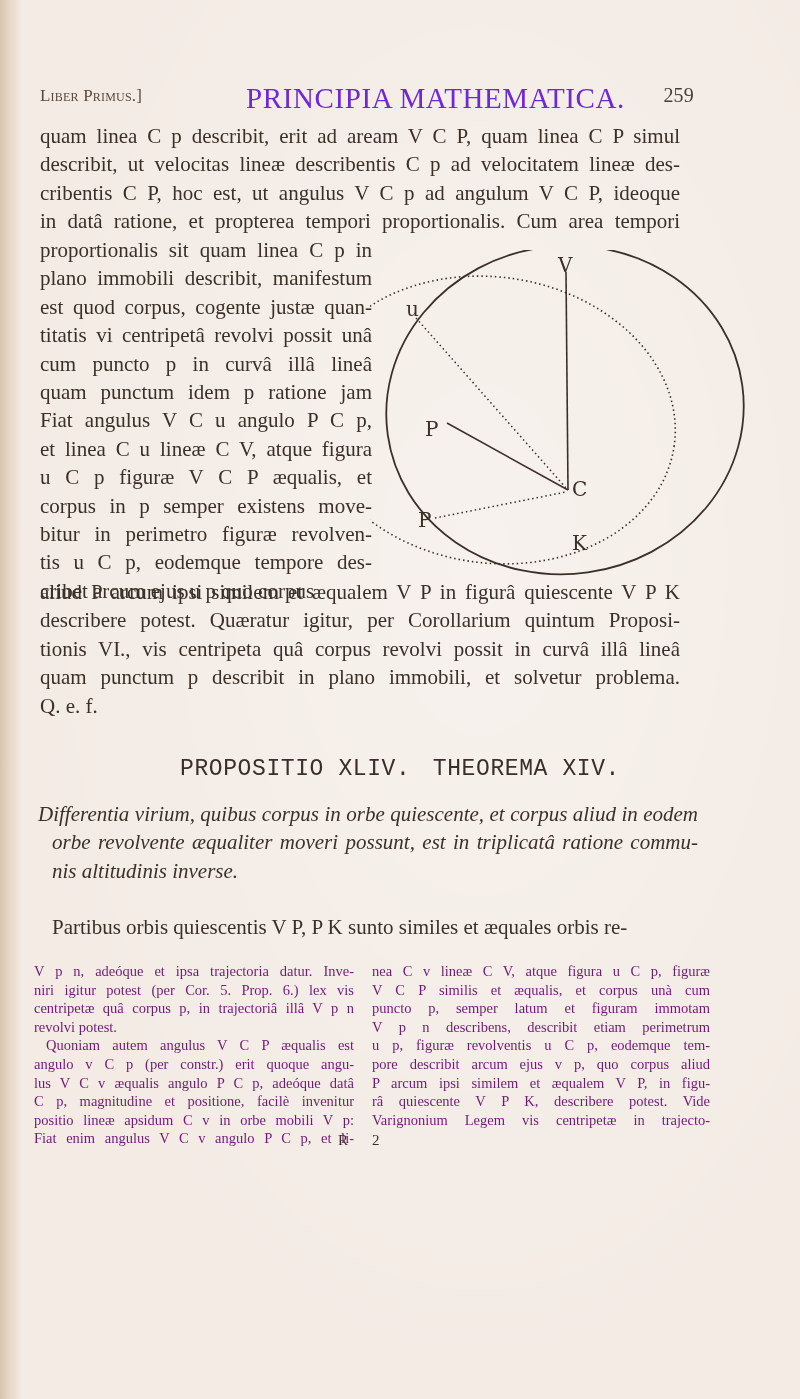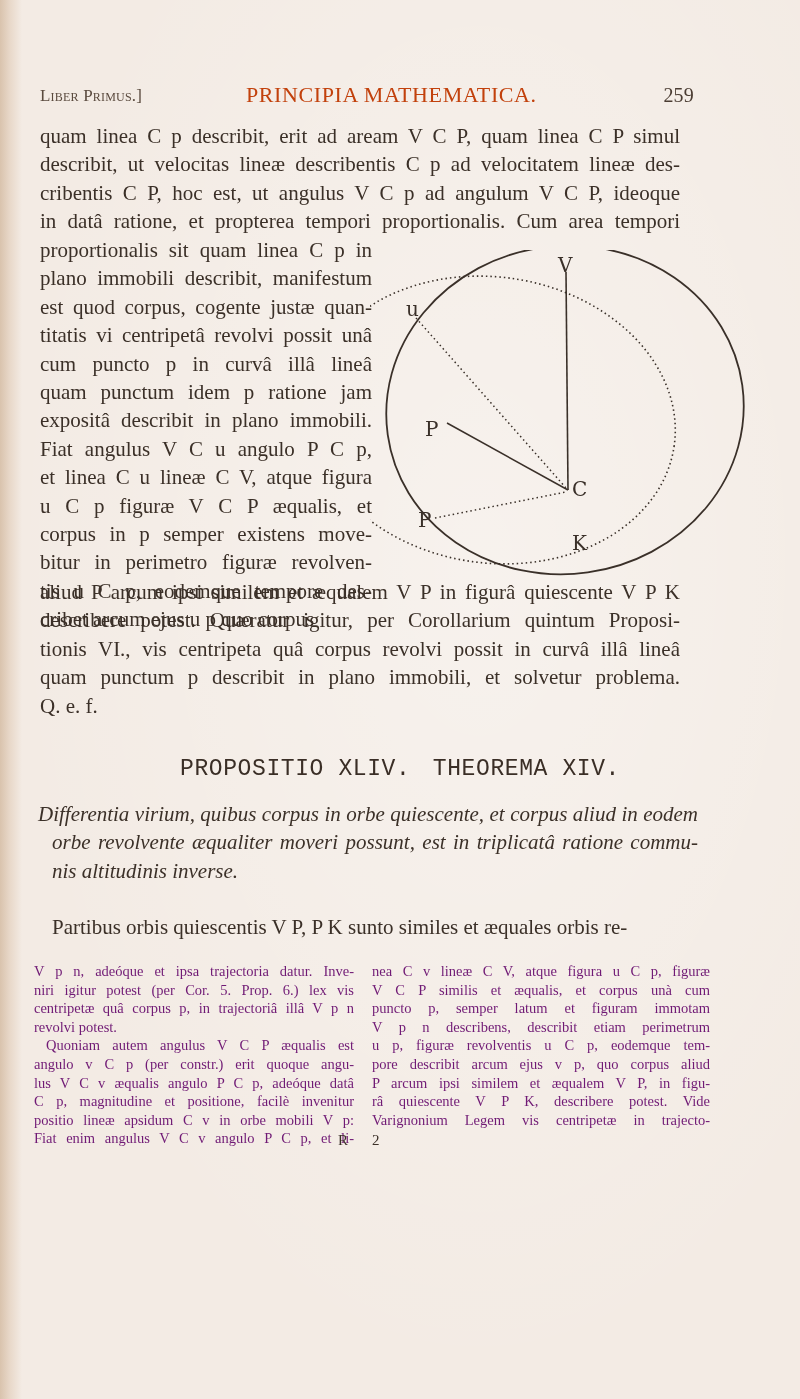--- a/index.html
+++ b/index.html
@@ -17,21 +17,21 @@
     .page-sheen {
       position: absolute; left: 0; top: 0; width: 800px; height: 1399px;
       background: radial-gradient(ellipse at 60% 40%, rgba(255,255,255,0.35), rgba(255,255,255,0) 70%);
       pointer-events: none;
     }
     .header {
       position: absolute; top: 82px; left: 40px; width: 650px; height: 30px;
       font-size: 21px; letter-spacing: 0.2px;
     }
     .header .running { position: absolute; left: 0; top: 4px; font-size: 17px; font-variant: small-caps; color: #5a4a3e; }
-    .header .title { position: absolute; left: 206px; top: 0; font-size: 22px; color: #c2410c; letter-spacing: 0.6px; }
+    .header .title { position: absolute; left: 206px; top: 0; font-size: 29px; color: #6d28d9; letter-spacing: 0.6px; }
     .header .folio { position: absolute; right: -4px; top: 2px; font-size: 20px; color: #4a3c32; }
 
     .body-text { position: absolute; left: 40px; font-size: 21px; line-height: 28.4px; }
     .line { white-space: nowrap; display: block; height: 28.4px; text-align: justify; text-align-last: justify; }
     .line.last { text-align-last: left; font-family: Liberation Serif, serif; }
     .full { width: 640px; }
     .narrow { width: 332px; }
 
     .figure { position: absolute; left: 370px; top: 250px; width: 380px; height: 335px; }
     .figure svg { width: 380px; height: 335px; }
@@ -79,21 +79,20 @@
   <span class="line full">in datâ ratione, et propterea tempori proportionalis.  Cum area tempori</span>
 </div>
 
 <div class="body-text" style="top:236px;">
   <span class="line narrow">proportionalis sit quam linea C p in</span>
   <span class="line narrow">plano immobili describit, manifestum</span>
   <span class="line narrow">est quod corpus, cogente justæ quan-</span>
   <span class="line narrow">titatis vi centripetâ revolvi possit unâ</span>
   <span class="line narrow">cum puncto p in curvâ illâ lineâ</span>
   <span class="line narrow">quam punctum idem p ratione jam</span>
-  <span class="line narrow">expositâ describit in plano immobili.</span>
   <span class="line narrow">Fiat angulus V C u angulo P C p,</span>
   <span class="line narrow">et linea C u lineæ C V, atque figura</span>
   <span class="line narrow">u C p figuræ V C P æqualis, et</span>
   <span class="line narrow">corpus in p semper existens move-</span>
   <span class="line narrow">bitur in perimetro figuræ revolven-</span>
   <span class="line narrow">tis u C p, eodemque tempore des-</span>
   <span class="line narrow last">cribet arcum ejus u p quo corpus</span>
 </div>
 
 <div class="figure">

